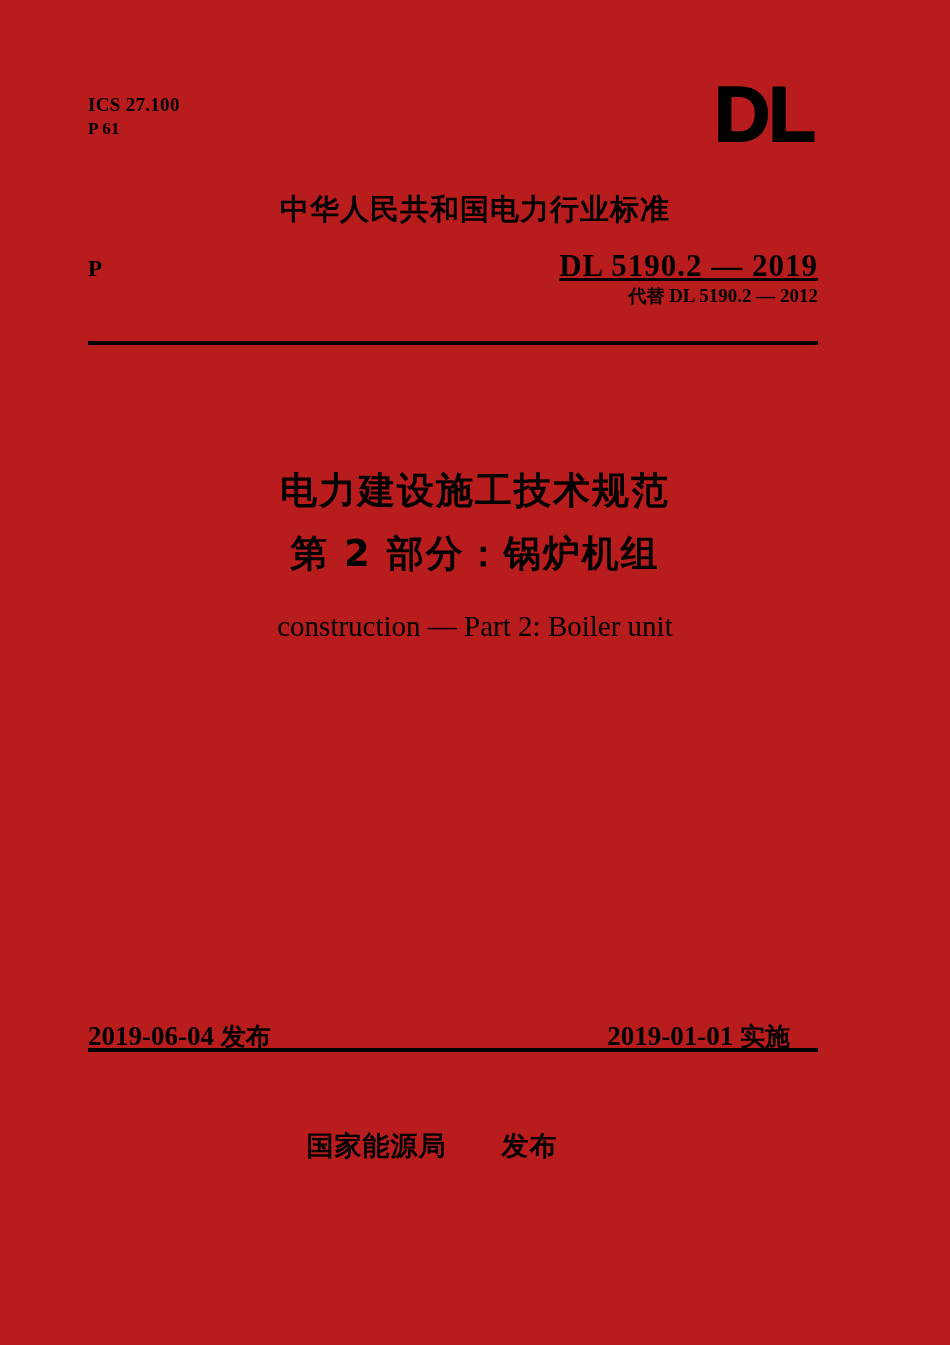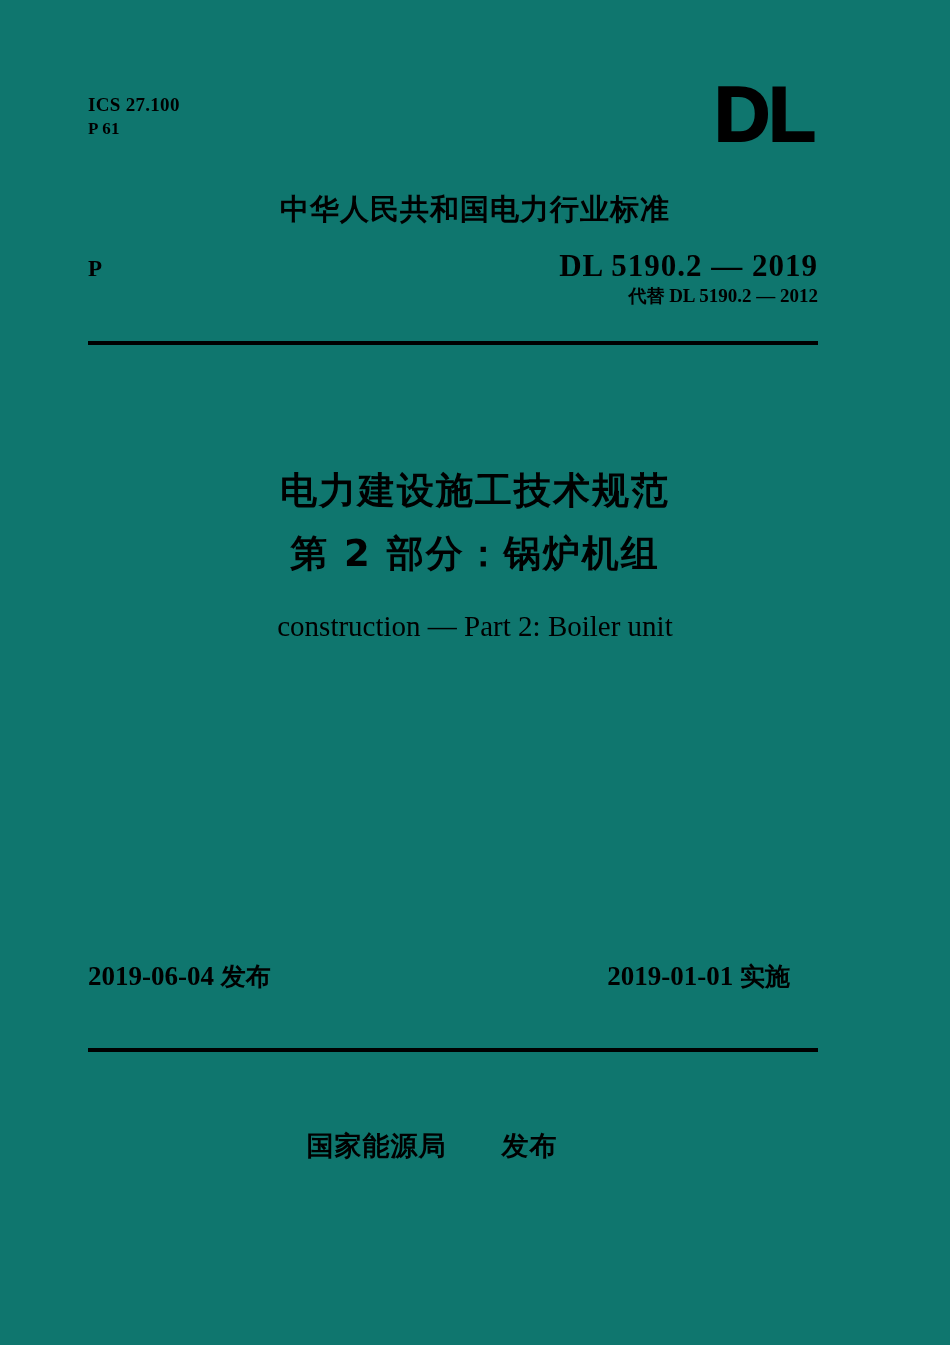--- a/index.html
+++ b/index.html
@@ -15,21 +15,21 @@
     position: relative;
     overflow: hidden;
   }
 
   .page {
     position: absolute;
     left: 0;
     top: 0;
     width: 950px;
     height: 1345px;
-    background: #0f766e;
+    background: #b91c1c;
   }
 
   
   .header-row {
     position: absolute;
     left: 88px;
     top: 92px;
     width: 730px;
     display: flex;
     justify-content: space-between;
@@ -87,20 +87,21 @@
   }
   .code-right {
     text-align: right;
   }
   .std-code {
     font-family: "Liberation Serif", serif;
     font-weight: bold;
     font-size: 31px;
     letter-spacing: 1px;
     white-space: nowrap;
+    text-decoration: underline;
   }
   .std-replace {
     font-family: "Liberation Serif", serif;
     font-weight: bold;
     font-size: 19px;
     white-space: nowrap;
   }
   .std-replace .cn {
     font-family: "DejaVu Sans", sans-serif;
     font-size: 18px;
@@ -143,21 +144,21 @@
     line-height: 1.35;
   }
   .title-en .l2 {
     display: block;
   }
 
   
   .dates {
     position: absolute;
     left: 88px;
-    top: 960px;
+    top: 1020px;
     width: 730px;
     display: flex;
     justify-content: space-between;
     font-family: "Liberation Serif", serif;
     font-weight: bold;
     font-size: 27px;
   }
   .dates .cn {
     font-family: "DejaVu Sans", sans-serif;
     font-size: 25px;

